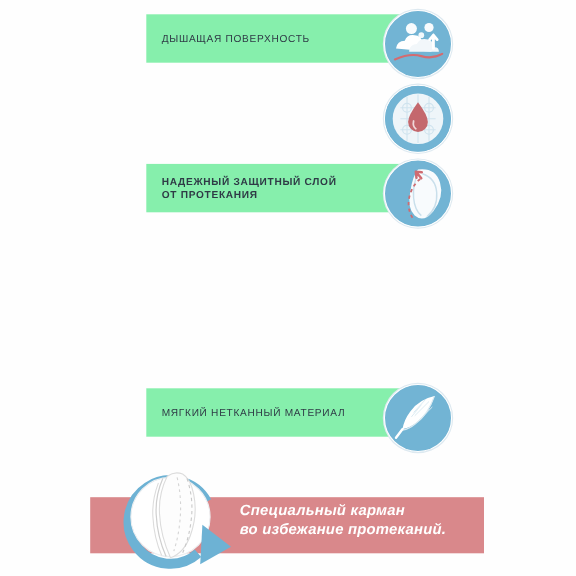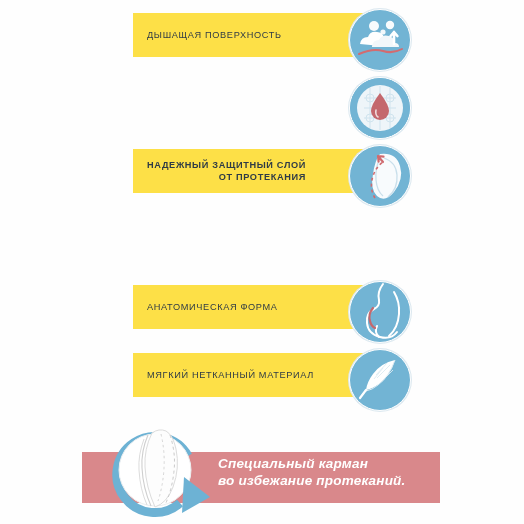--- a/index.html
+++ b/index.html
@@ -11,25 +11,24 @@
     position:relative;
   }
   .sheet{position:absolute;left:0;top:0;width:524px;height:524px;background:#fefefe;}
 
   
   .features{position:absolute;left:0;top:0;width:524px;height:415px;}
   .row{position:absolute;left:133px;width:290px;height:56px;}
   .bar{
     position:absolute;left:0;top:0;
     width:245px;height:44px;
-    background:#fde047;
+    background:#86efac;
     display:flex;align-items:center;
     box-sizing:border-box;
     padding-left:14px;
-    text-align:right;
   }
   .bar-label{
     font-size:9.2px;
     letter-spacing:0.65px;
     color:#2f3b46;
     line-height:12.5px;
     text-transform:uppercase;
     white-space:pre-line;
     font-family:"Liberation Sans", sans-serif;
   }
@@ -132,35 +131,20 @@
             <path d="M34 12 q12 4 13 17 q1 14 -9 22" stroke="#c9dfeb" stroke-width="1.3" fill="none"></path>
             <path d="M30 12 q-5 10 -4 22 q1 11 7 16" stroke="#c9dfeb" stroke-width="1.3" fill="none"></path>
             <path d="M25 52 q-6-10 -2-22 q3-9 10-14" stroke="#cf6b70" stroke-width="1.6" fill="none" stroke-dasharray="3 3"></path>
             <path d="M33 16 l-5-6 M28 10 l5.5 .6 M28 10 l.6 5.6" stroke="#cf6b70" stroke-width="2.2" fill="none" stroke-linecap="round" stroke-linejoin="round"></path>
           </svg>
         </div>
       </div>
     </div>
 
 
-    <div class="row" style="top:285px;">
-      <div class="bar">
-        <span class="bar-label">АНАТОМИЧЕСКАЯ ФОРМА</span>
-      </div>
-      <div class="icon-wrap">
-        <div class="icon-circle">
-          <svg class="icon-svg" viewBox="0 0 60 60">
-            <path d="M33 2 q-6 8 -4 16 q1 6 -5 9 q-8 4 -7 14 q1 11 13 14 q11 3 17-5" stroke="#ffffff" stroke-width="2" fill="none" stroke-linecap="round"></path>
-            <path d="M44 10 q6 10 5 22 q-1 14 -10 22" stroke="#ffffff" stroke-width="2" fill="none" stroke-linecap="round"></path>
-            <path d="M27 44 q-3 6 2 11" stroke="#ffffff" stroke-width="2" fill="none" stroke-linecap="round"></path>
-            <path d="M23 26 q-5 6 -3 13 q1 5 5 7" stroke="#c4686d" stroke-width="2.2" fill="none" stroke-linecap="round"></path>
-          </svg>
-        </div>
-      </div>
-    </div>
 
     <div class="row" style="top:353px;">
       <div class="bar">
         <span class="bar-label">МЯГКИЙ НЕТКАННЫЙ МАТЕРИАЛ</span>
       </div>
       <div class="icon-wrap">
         <div class="icon-circle">
           <svg class="icon-svg" viewBox="0 0 60 60">
             <path d="M45 10 q-14 3 -22 14 q-6 8 -7 16 q6-1 13-6 q11-8 16-24 z" fill="#ffffff"></path>
             <path d="M45 10 q-6 17 -17 25 q-6 5 -12 6" stroke="#d9e9f1" stroke-width="1" fill="none"></path>

